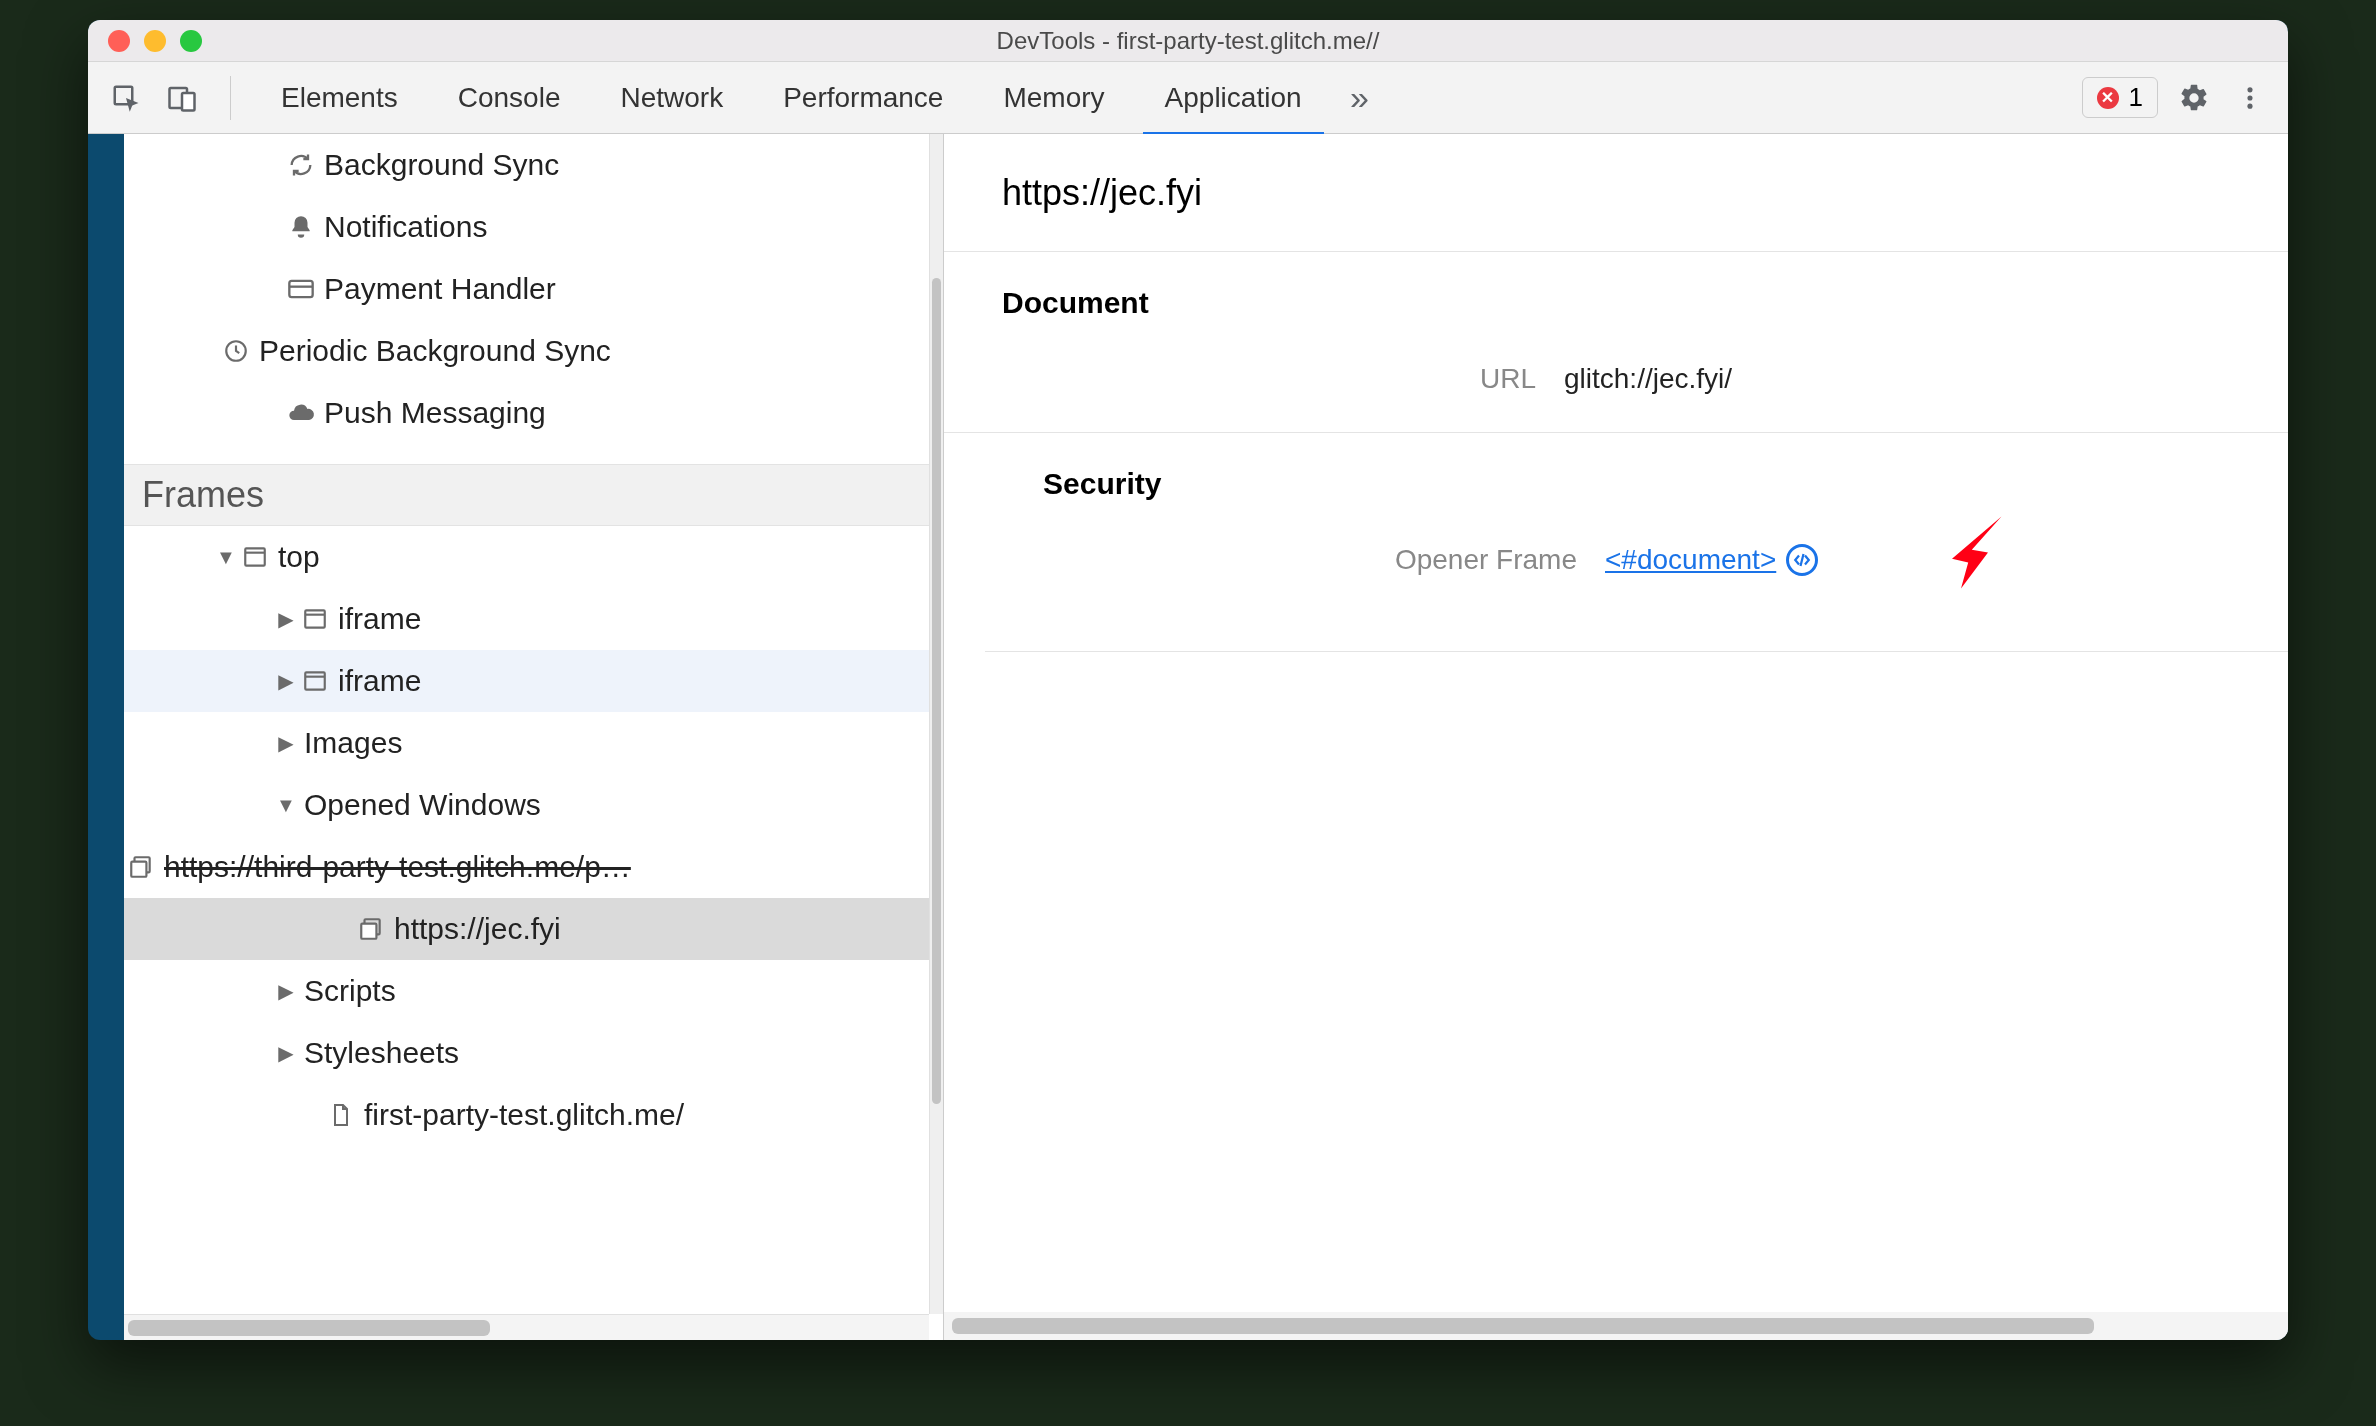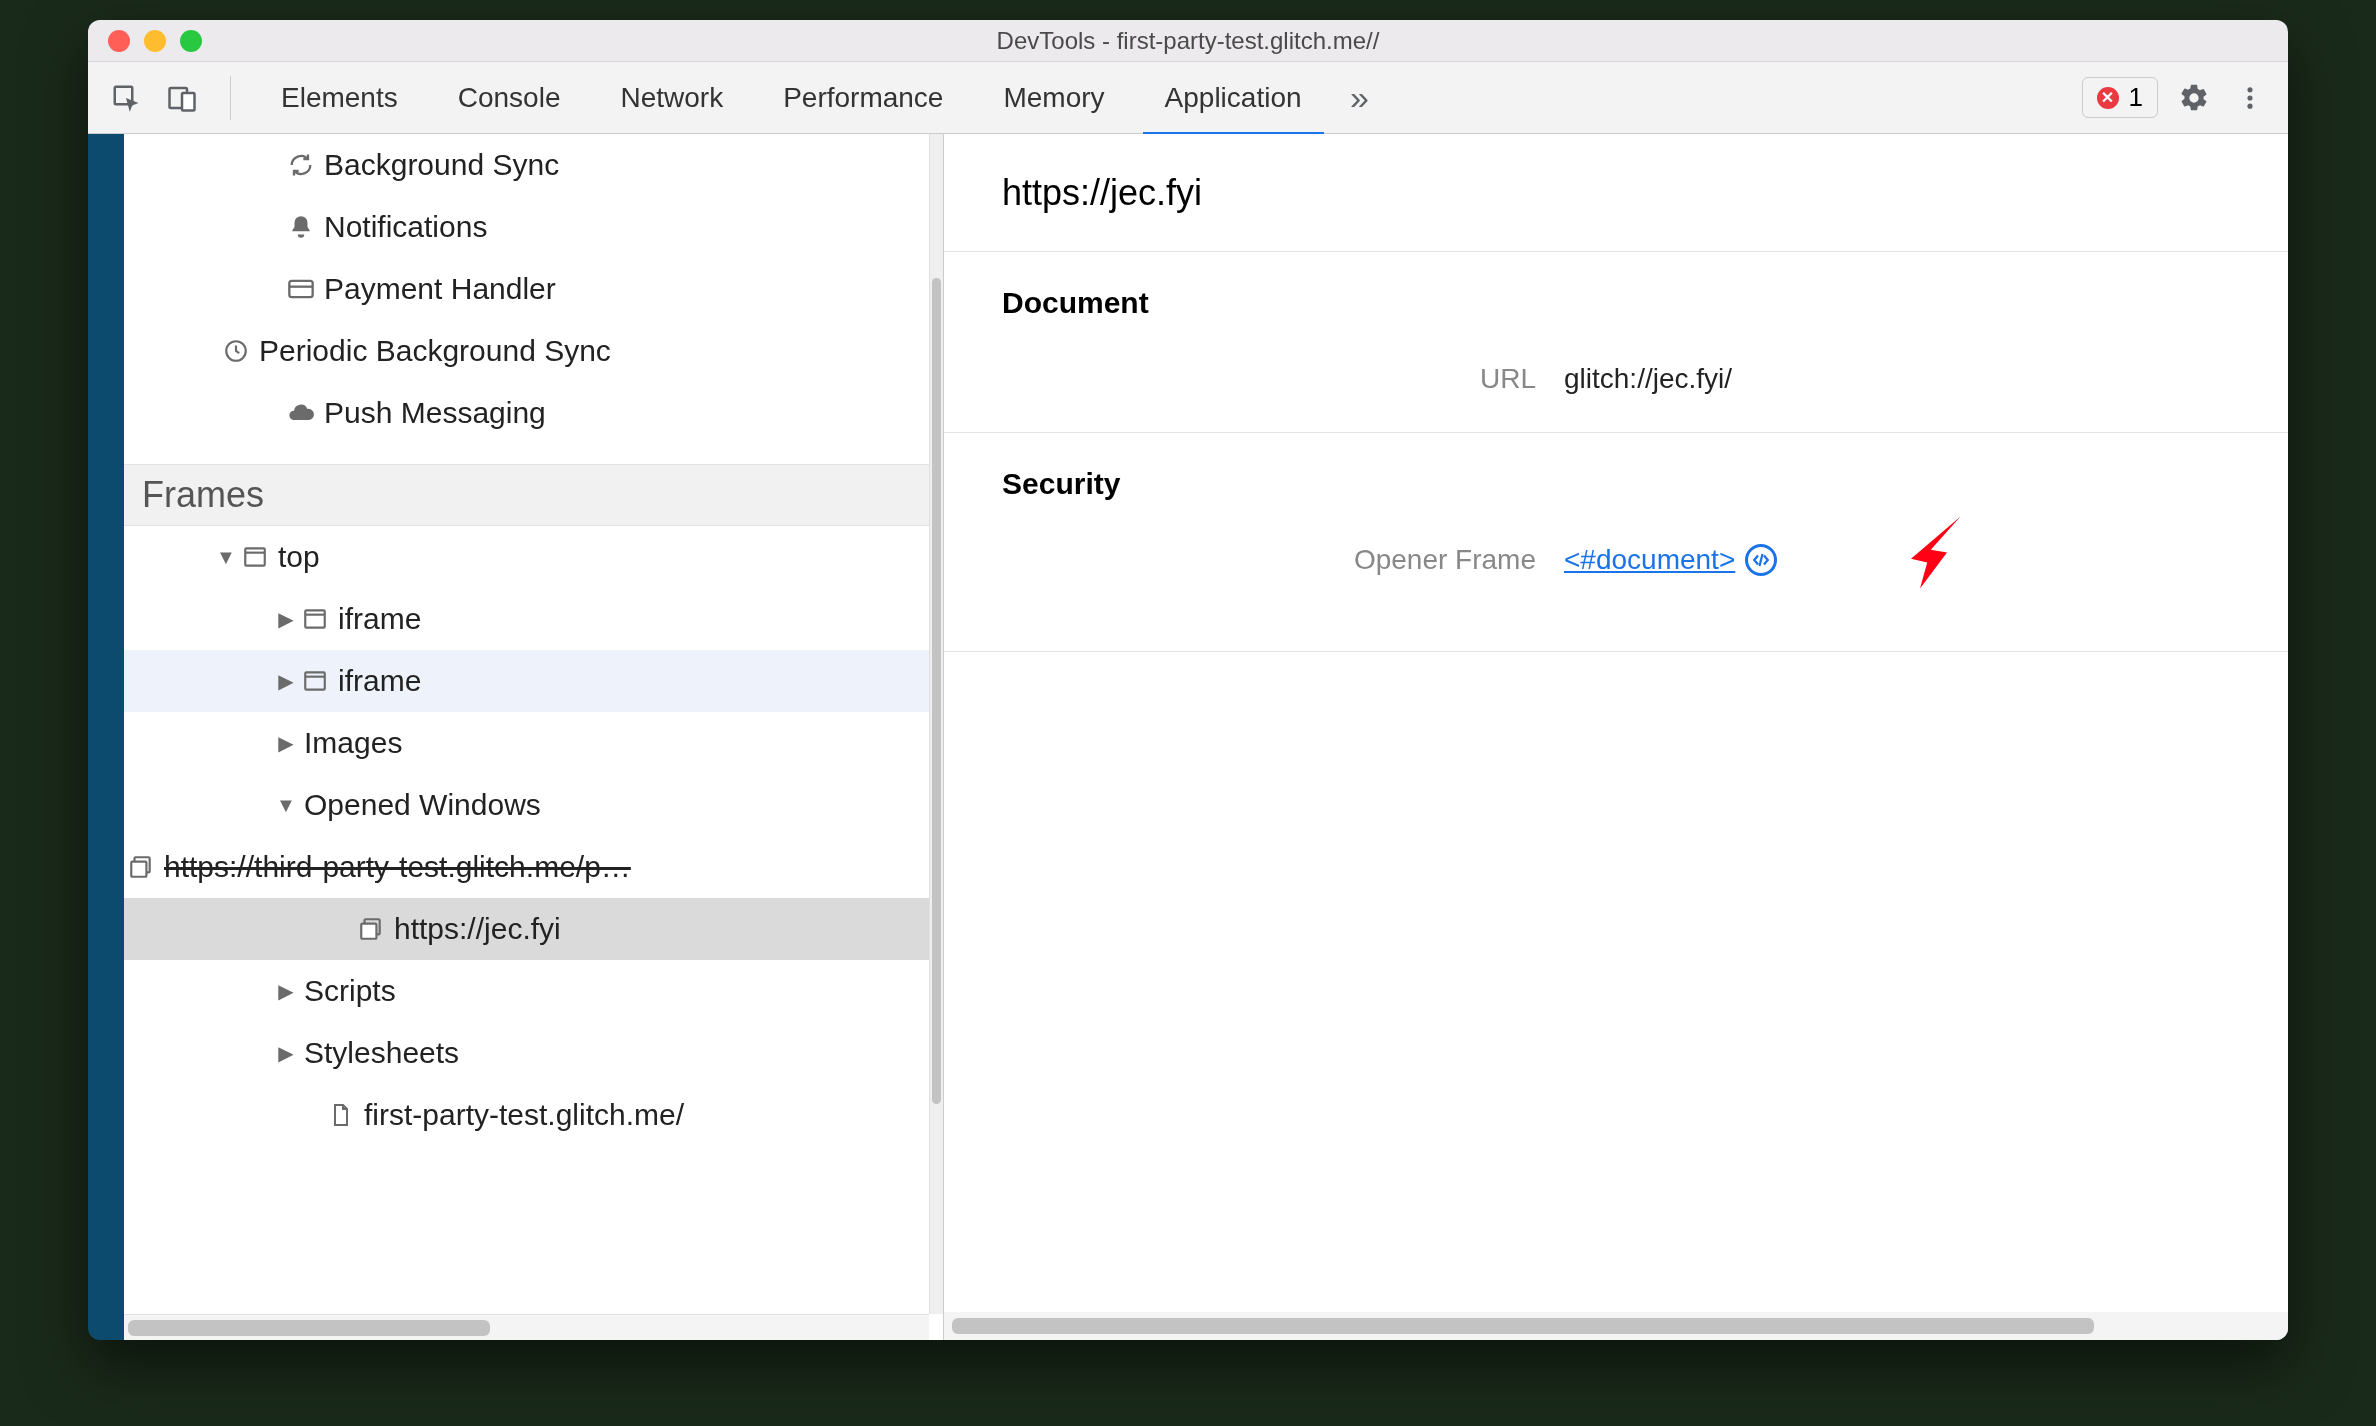--- a/index.html
+++ b/index.html
@@ -289,21 +289,21 @@
 
       <div class="panel">
         <div class="panel-title">Document</div>
         <div class="kv">
           <div class="k">URL</div>
           <div class="v">glitch://jec.fyi/</div>
         </div>
         <div style="height:20px"></div>
       </div>
 
-      <div class="panel" style="position:relative;">
+      <div class="panel" style="position:relative;margin-left:41px;">
         <div class="panel-title">Security</div>
         <div class="kv">
           <div class="k">Opener Frame</div>
           <div class="v">
             <span class="link">&lt;#document&gt;</span>
             <span class="reveal-icon">
               <svg width="18" height="18" viewBox="0 0 24 24" fill="none" stroke="#1a73e8" stroke-width="3">
                   <path d="M8 6 3 12l5 6M16 6l5 6-5 6M14 4l-4 16"></path>
                 </svg>
             </span>

